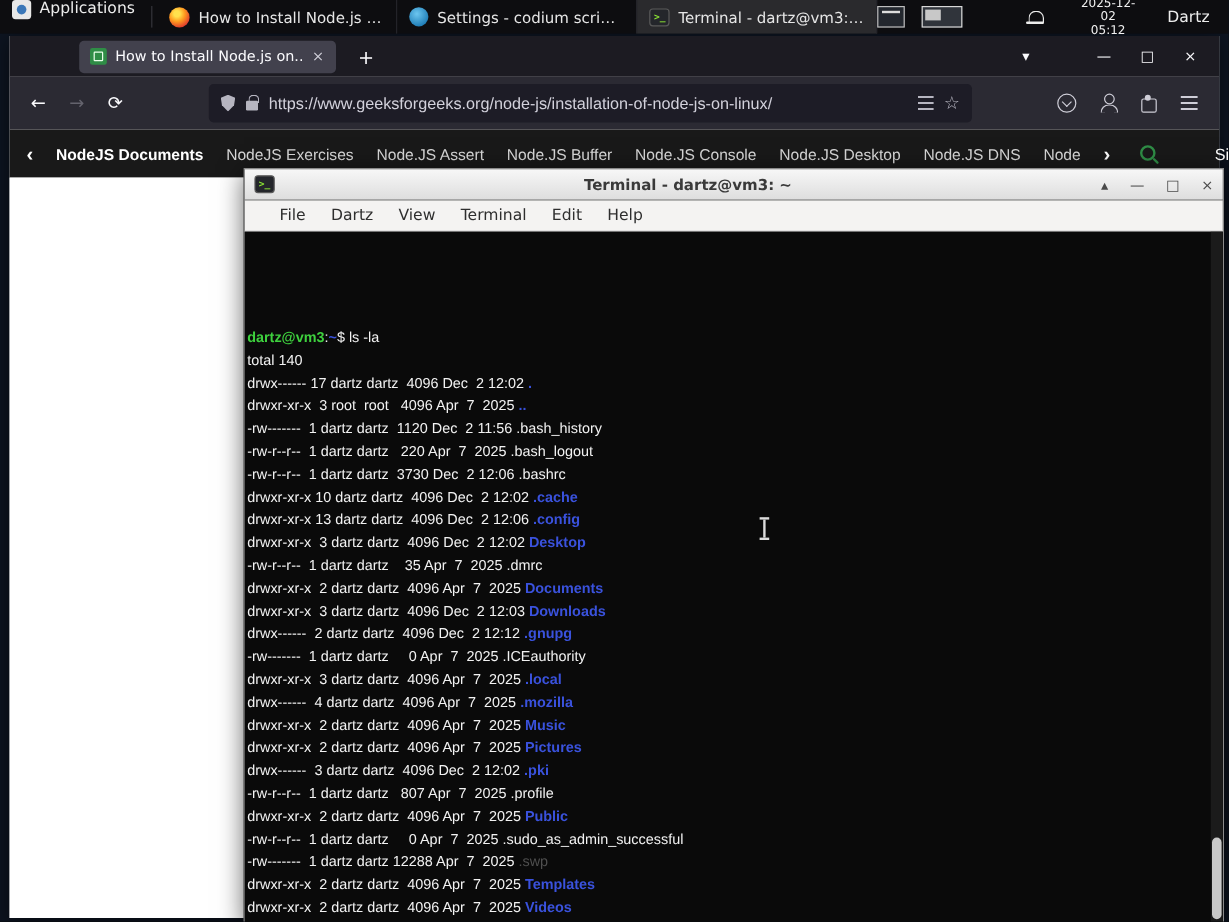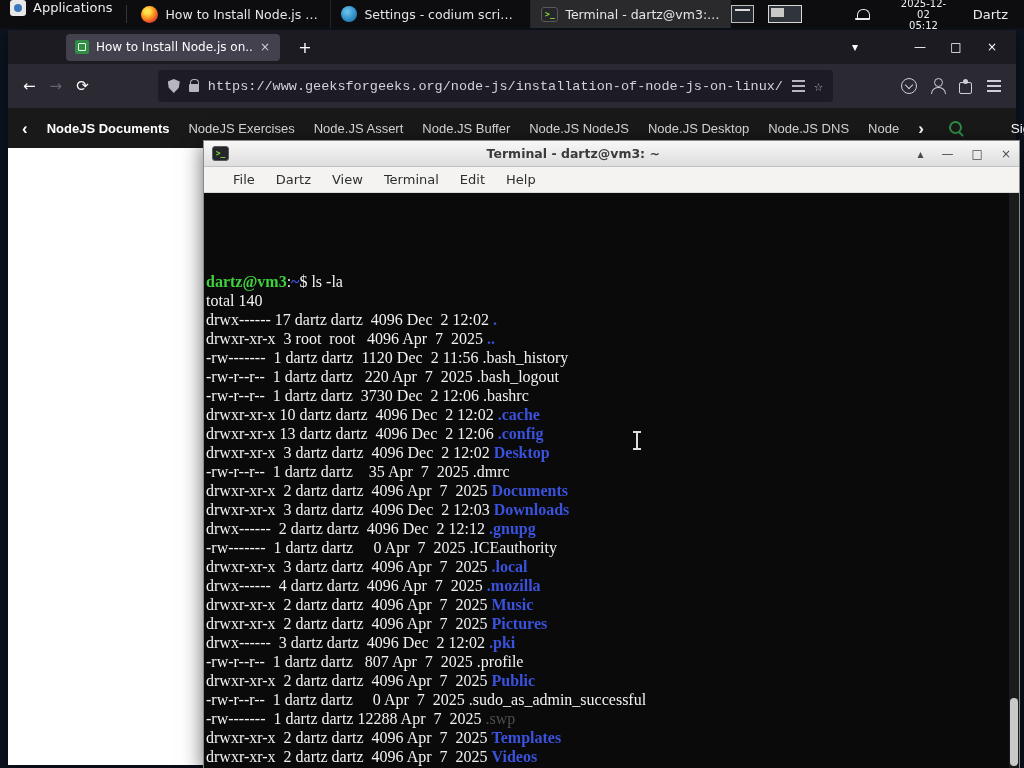--- a/index.html
+++ b/index.html
@@ -40,21 +40,21 @@
   .favicon::before{content:"";position:absolute;inset:3px;border:1.5px solid #eaffea;border-radius:1px}
   .tab-title{flex:1;white-space:nowrap;overflow:hidden}
   .tab-close{font-size:12px;color:#cfcfd8;padding:0 1px}
   .newtab{color:#fbfbfe;font-size:16px;margin-left:12px;width:26px;text-align:center}
   .tabbar-right{margin-left:auto;display:flex;align-items:center;color:#fbfbfe}
   .alltabs{font-size:12px;margin-right:44px}
   .winbtn{width:36px;text-align:center;font-size:12px}
   .navbar{height:44px;background:#2b2a33;display:flex;align-items:center;padding:0 8px;flex:none}
   .navbtn{width:32px;height:30px;display:flex;align-items:center;justify-content:center;color:#fbfbfe;font-size:15px;border-radius:4px}
   .navbtn.disabled{color:#64636d}
-  .urlbar{flex:1;height:32px;background:#1d1c26;border-radius:4px;display:flex;align-items:center;padding:0 10px;gap:9px;margin:0 62px;color:#d2d1db;font-size:13.5px;font-family:Liberation Mono, monospace}
+  .urlbar{flex:1;height:32px;background:#1d1c26;border-radius:4px;display:flex;align-items:center;padding:0 10px;gap:9px;margin:0 62px;color:#d2d1db;font-size:13.5px;font-family:Liberation Sans, sans-serif}
   .shield-icon{width:12px;height:14px;background:#b6b5c0;clip-path:polygon(50% 0,100% 18%,92% 62%,50% 100%,8% 62%,0 18%);flex:none}
   .lock-icon{width:10px;height:8px;background:#b6b5c0;border-radius:1px;position:relative;margin-top:4px;flex:none}
   .lock-icon::before{content:"";position:absolute;left:1.5px;top:-5px;width:7px;height:6px;border:1.5px solid #b6b5c0;border-bottom:none;border-radius:4px 4px 0 0}
   .url-text{flex:1;white-space:nowrap;overflow:hidden}
   .reader-icon{width:13px;height:12px;background:repeating-linear-gradient(to bottom,#b6b5c0 0 2px,transparent 2px 5px);flex:none}
   .star-glyph{color:#b6b5c0;font-size:15px;flex:none}
   .ffbtn{width:34px;height:30px;display:flex;align-items:center;justify-content:center}
   .pocket-icon{width:16px;height:16px;border:1.5px solid #cfced8;border-radius:50%;position:relative}
   .pocket-icon::before{content:"";position:absolute;left:4px;top:3px;width:5px;height:5px;border-right:1.5px solid #cfced8;border-bottom:1.5px solid #cfced8;transform:rotate(45deg)}
   .account-icon{width:16px;height:16px;position:relative}
@@ -73,21 +73,21 @@
   .search-icon::after{content:"";position:absolute;left:11.5px;top:11.5px;width:6px;height:2px;background:var(--gfg-green);transform:rotate(45deg);transform-origin:left center;border-radius:1px}
   .signin{color:#fff;font-size:13.5px;margin-left:22px;margin-right:14px;white-space:nowrap}
   .page-content{flex:1;background:#ffffff}
 
   
   .term{position:absolute;left:203px;top:140px;width:817px;height:630px;background:#0a0a0a;border:1px solid #8a8a8a;box-shadow:0 4px 20px rgba(0,0,0,.6);display:flex;flex-direction:column;z-index:10}
   .term-titlebar{height:26px;background:linear-gradient(#f7f7f7,#dedede);display:flex;align-items:center;padding:0 8px;border-bottom:1px solid #c2c2c2;flex:none}
   .term-title{flex:1;text-align:center;font-size:12.5px;font-weight:bold;color:#3a3a3a;white-space:nowrap;overflow:hidden}
   .term-controls{display:flex;gap:18px;color:#4a4a4a;font-size:12px;align-items:center}
   .term-menubar{height:26px;background:#f4f3f2;display:flex;align-items:center;gap:21px;padding:0 29px;font-size:13px;color:#2e2e2e;border-bottom:1px solid #d8d8d8;flex:none}
-  .term-screen{flex:1;position:relative;background:#0a0a0a;padding:3px 2px;font-family:Liberation Serif, serif;font-size:16px;line-height:19px;white-space:pre;overflow:hidden}
+  .term-screen{flex:1;position:relative;background:#0a0a0a;padding:3px 2px;font-family:Liberation Sans, sans-serif;font-size:12px;line-height:19px;white-space:pre;overflow:hidden}
   .term-line{height:19px}
   .seg-fg{color:var(--term-fg)}
   .seg-green{color:var(--term-green);font-weight:bold}
   .seg-blue{color:var(--term-blue);font-weight:bold}
   .seg-dim{color:var(--term-dim)}
   .term-scrollbar{position:absolute;right:0;top:0;bottom:0;width:10px;background:#1b1b1b}
   .term-thumb{position:absolute;right:1px;bottom:3px;width:8px;height:68px;background:#c9c9c9;border-radius:4px}
   .ibeam{position:absolute;left:432px;top:240px;width:2px;height:15px;background:#dcdcdc;z-index:9}
   .ibeam::before,.ibeam::after{content:"";position:absolute;left:-3px;width:8px;height:2px;background:#dcdcdc}
   .ibeam::before{top:-2px}.ibeam::after{bottom:-2px}
@@ -165,21 +165,21 @@
         <span class="menu-icon"></span>
       </div>
   </div>
 
   <div class="sitenav">
     <span class="chev">‹</span>
     <span class="nav-item first">NodeJS Documents</span>
     <span class="nav-item">NodeJS Exercises</span>
     <span class="nav-item">Node.JS Assert</span>
     <span class="nav-item">Node.JS Buffer</span>
-    <span class="nav-item">Node.JS NodeJS</span>
+    <span class="nav-item">Node.JS Console</span>
     <span class="nav-item">Node.JS Desktop</span>
     <span class="nav-item">Node.JS DNS</span>
     <span class="nav-item">Node</span>
     <div class="sitenav-right">
       <span class="chev">›</span>
       <span class="search-icon"></span>
       <span class="signin">Sign In</span>
     </div>
   </div>
 

